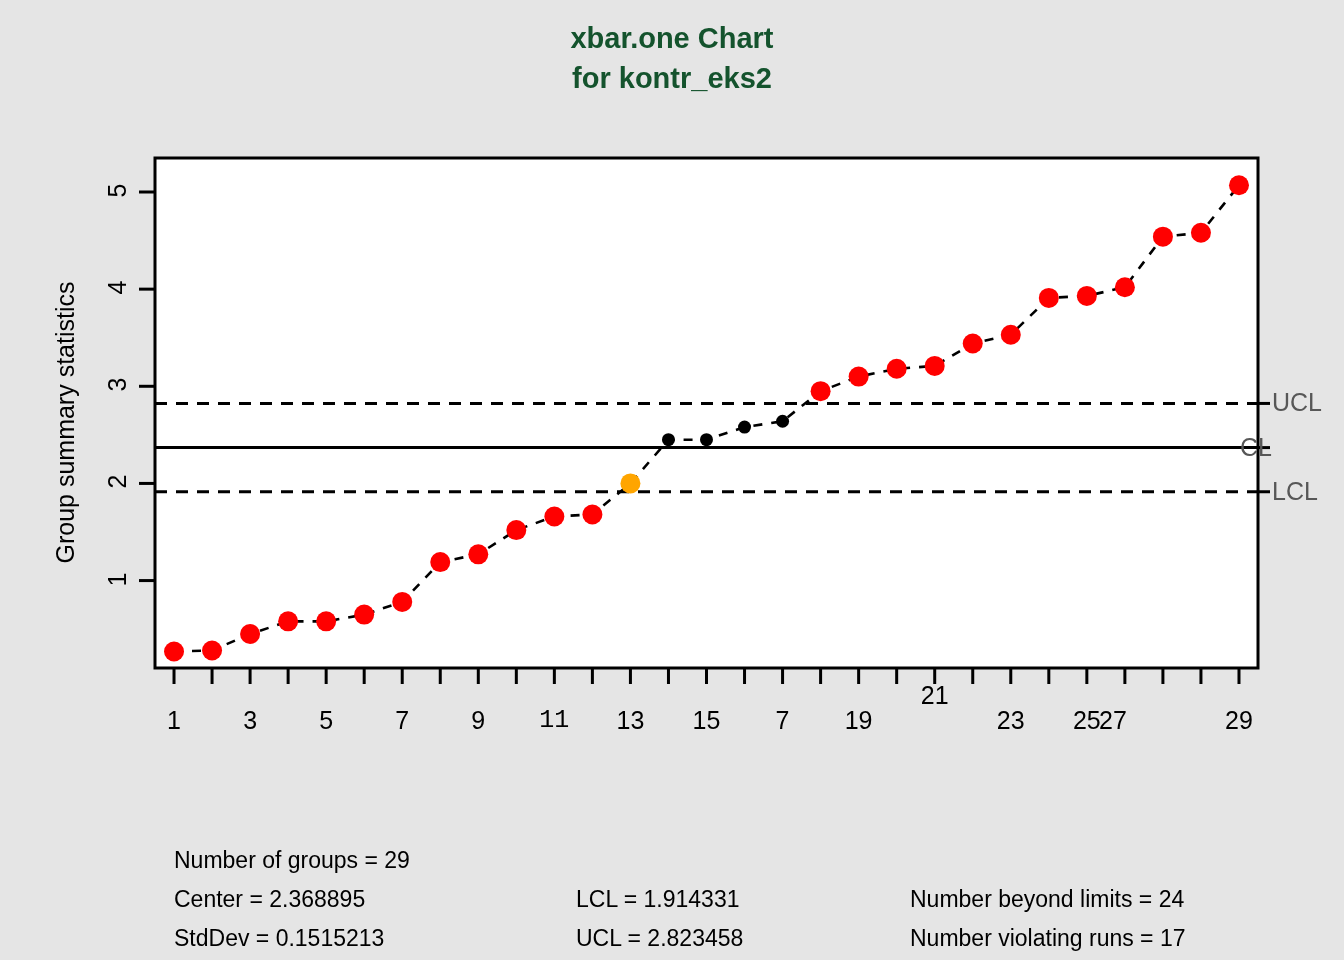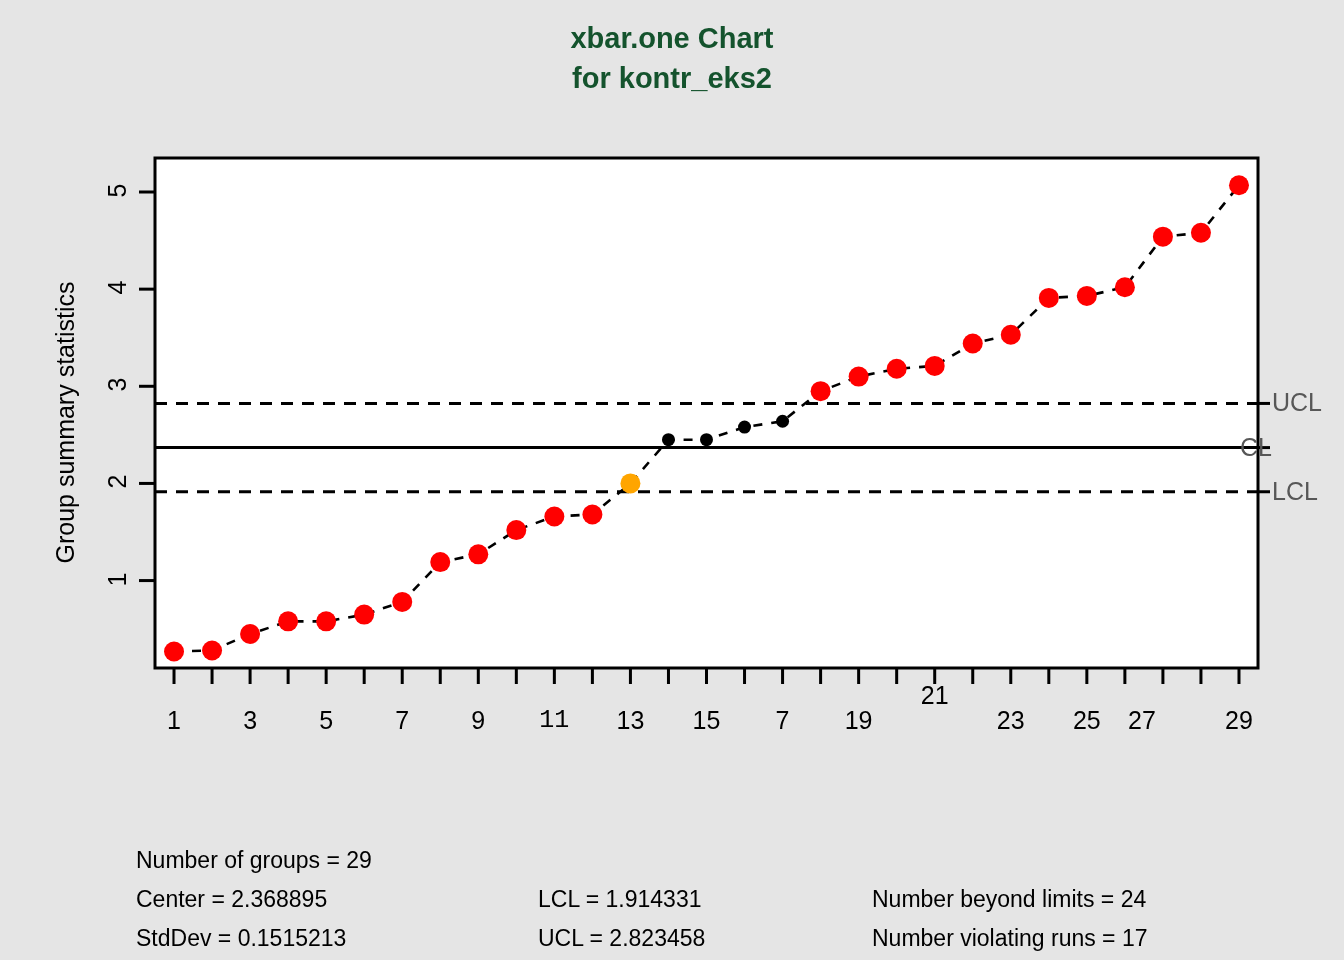--- a/index.html
+++ b/index.html
@@ -75,20 +75,21 @@
     font-size: 25px;
     color: #575757;
     white-space: nowrap;
   }
 
   .stat-text {
     position: absolute;
     font-size: 23px;
     color: #000;
     white-space: nowrap;
+    margin-left: 38px;
   }
 </style>
 </head>
 <body>
 
 <div id="root">
 
   <div class="title title-line1">xbar.one Chart</div>
   <div class="title title-line2">for kontr_eks2</div>
 
@@ -183,21 +184,21 @@
       <div class="tick-label" style="left: 362.224px; top: 706px; width: 80px;">7</div>
       <div class="tick-label" style="left: 438.293px; top: 706px; width: 80px;">9</div>
       <div class="tick-label" style="left: 514.362px; top: 706px; width: 80px; font-family: Liberation Mono, monospace;">11</div>
       <div class="tick-label" style="left: 590.431px; top: 706px; width: 80px;">13</div>
       <div class="tick-label" style="left: 666.5px; top: 706px; width: 80px;">15</div>
       <div class="tick-label" style="left: 742.569px; top: 706px; width: 80px;">7</div>
       <div class="tick-label" style="left: 818.638px; top: 706px; width: 80px;">19</div>
       <div class="tick-label" style="left: 894.707px; top: 681px; width: 80px;">21</div>
       <div class="tick-label" style="left: 970.776px; top: 706px; width: 80px;">23</div>
       <div class="tick-label" style="left: 1046.84px; top: 706px; width: 80px;">25</div>
-      <div class="tick-label" style="left: 1102px; top: 706px; width: 80px;">27</div>
+      <div class="tick-label" style="left: 1073px; top: 706px; width: 80px;">27</div>
       <div class="tick-label" style="left: 1198.98px; top: 706px; width: 80px;">29</div>
     </div>
 
   <div class="limit-label" id="lab-ucl" style="left: 1272px; top: 388.436px;">UCL</div>
   <div class="limit-label" id="lab-cl" style="left: 1240px; top: 432.593px; text-align: center;">CL</div>
   <div class="limit-label" id="lab-lcl" style="left: 1272px; top: 476.751px;">LCL</div>
 
   <div class="stat-text" style="left:136px; top:847px;">Number of groups = 29</div>
   <div class="stat-text" style="left:136px; top:886px;">Center = 2.368895</div>
   <div class="stat-text" style="left:136px; top:925px;">StdDev = 0.1515213</div>

